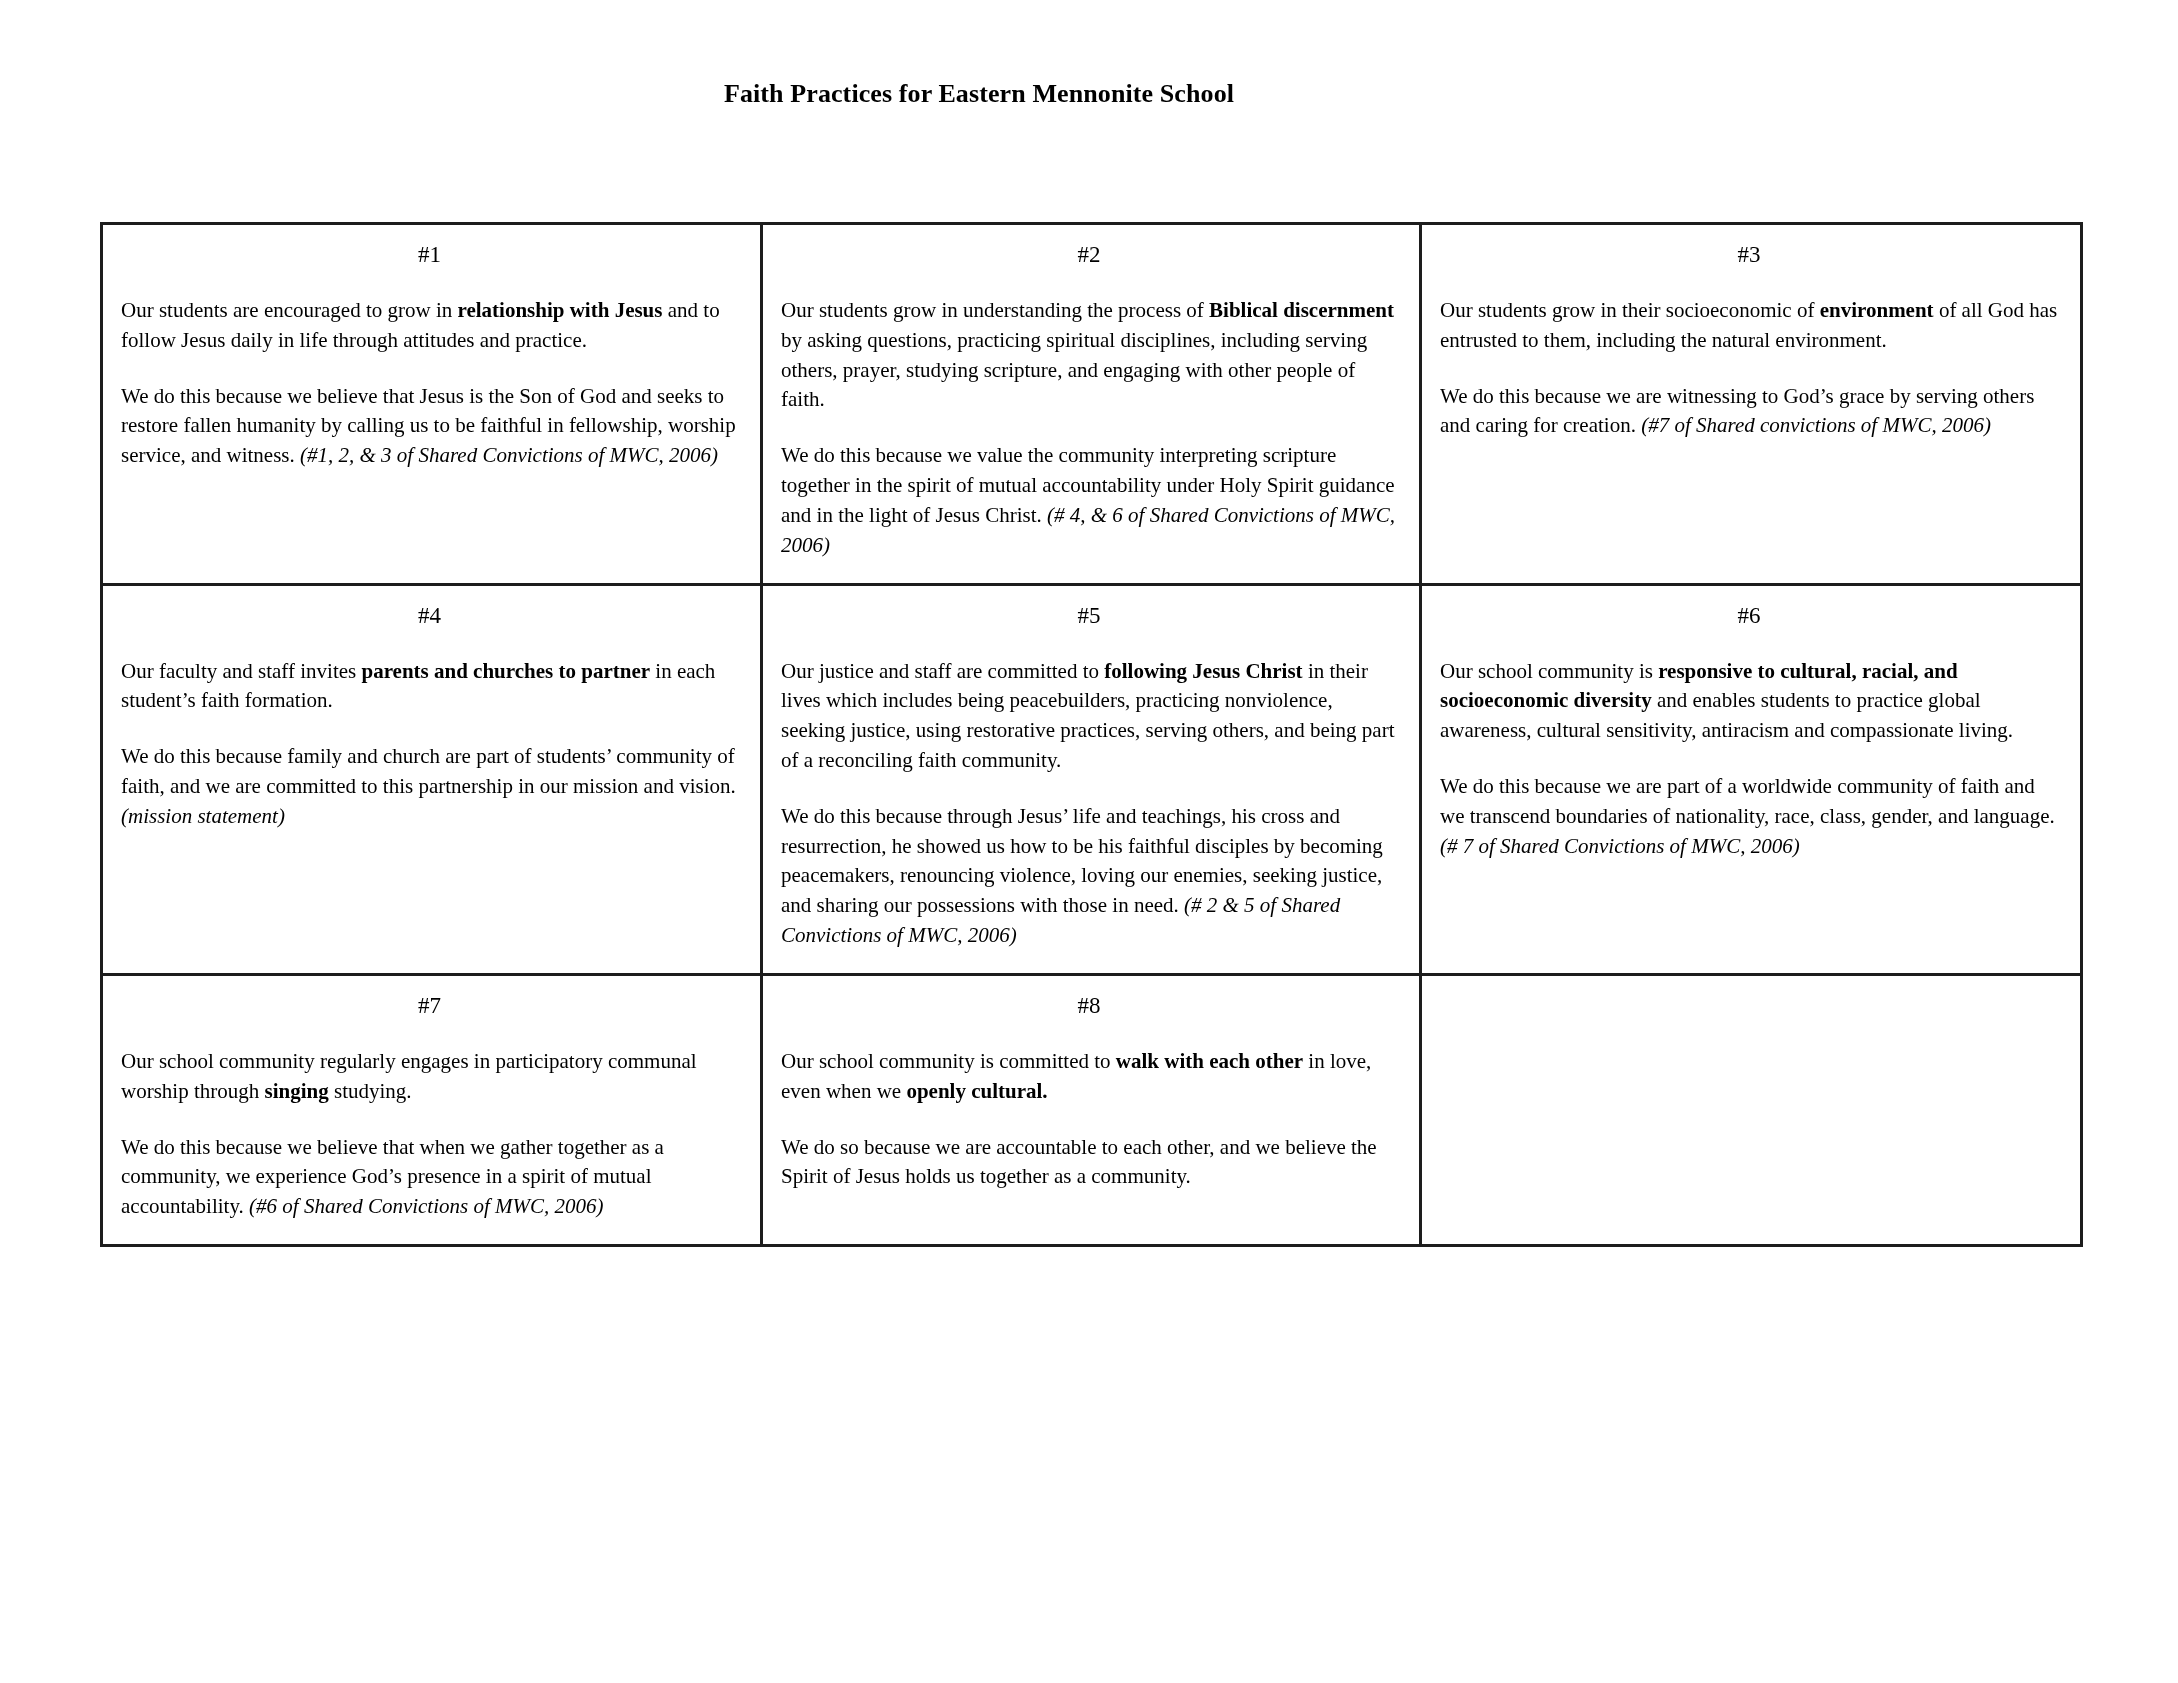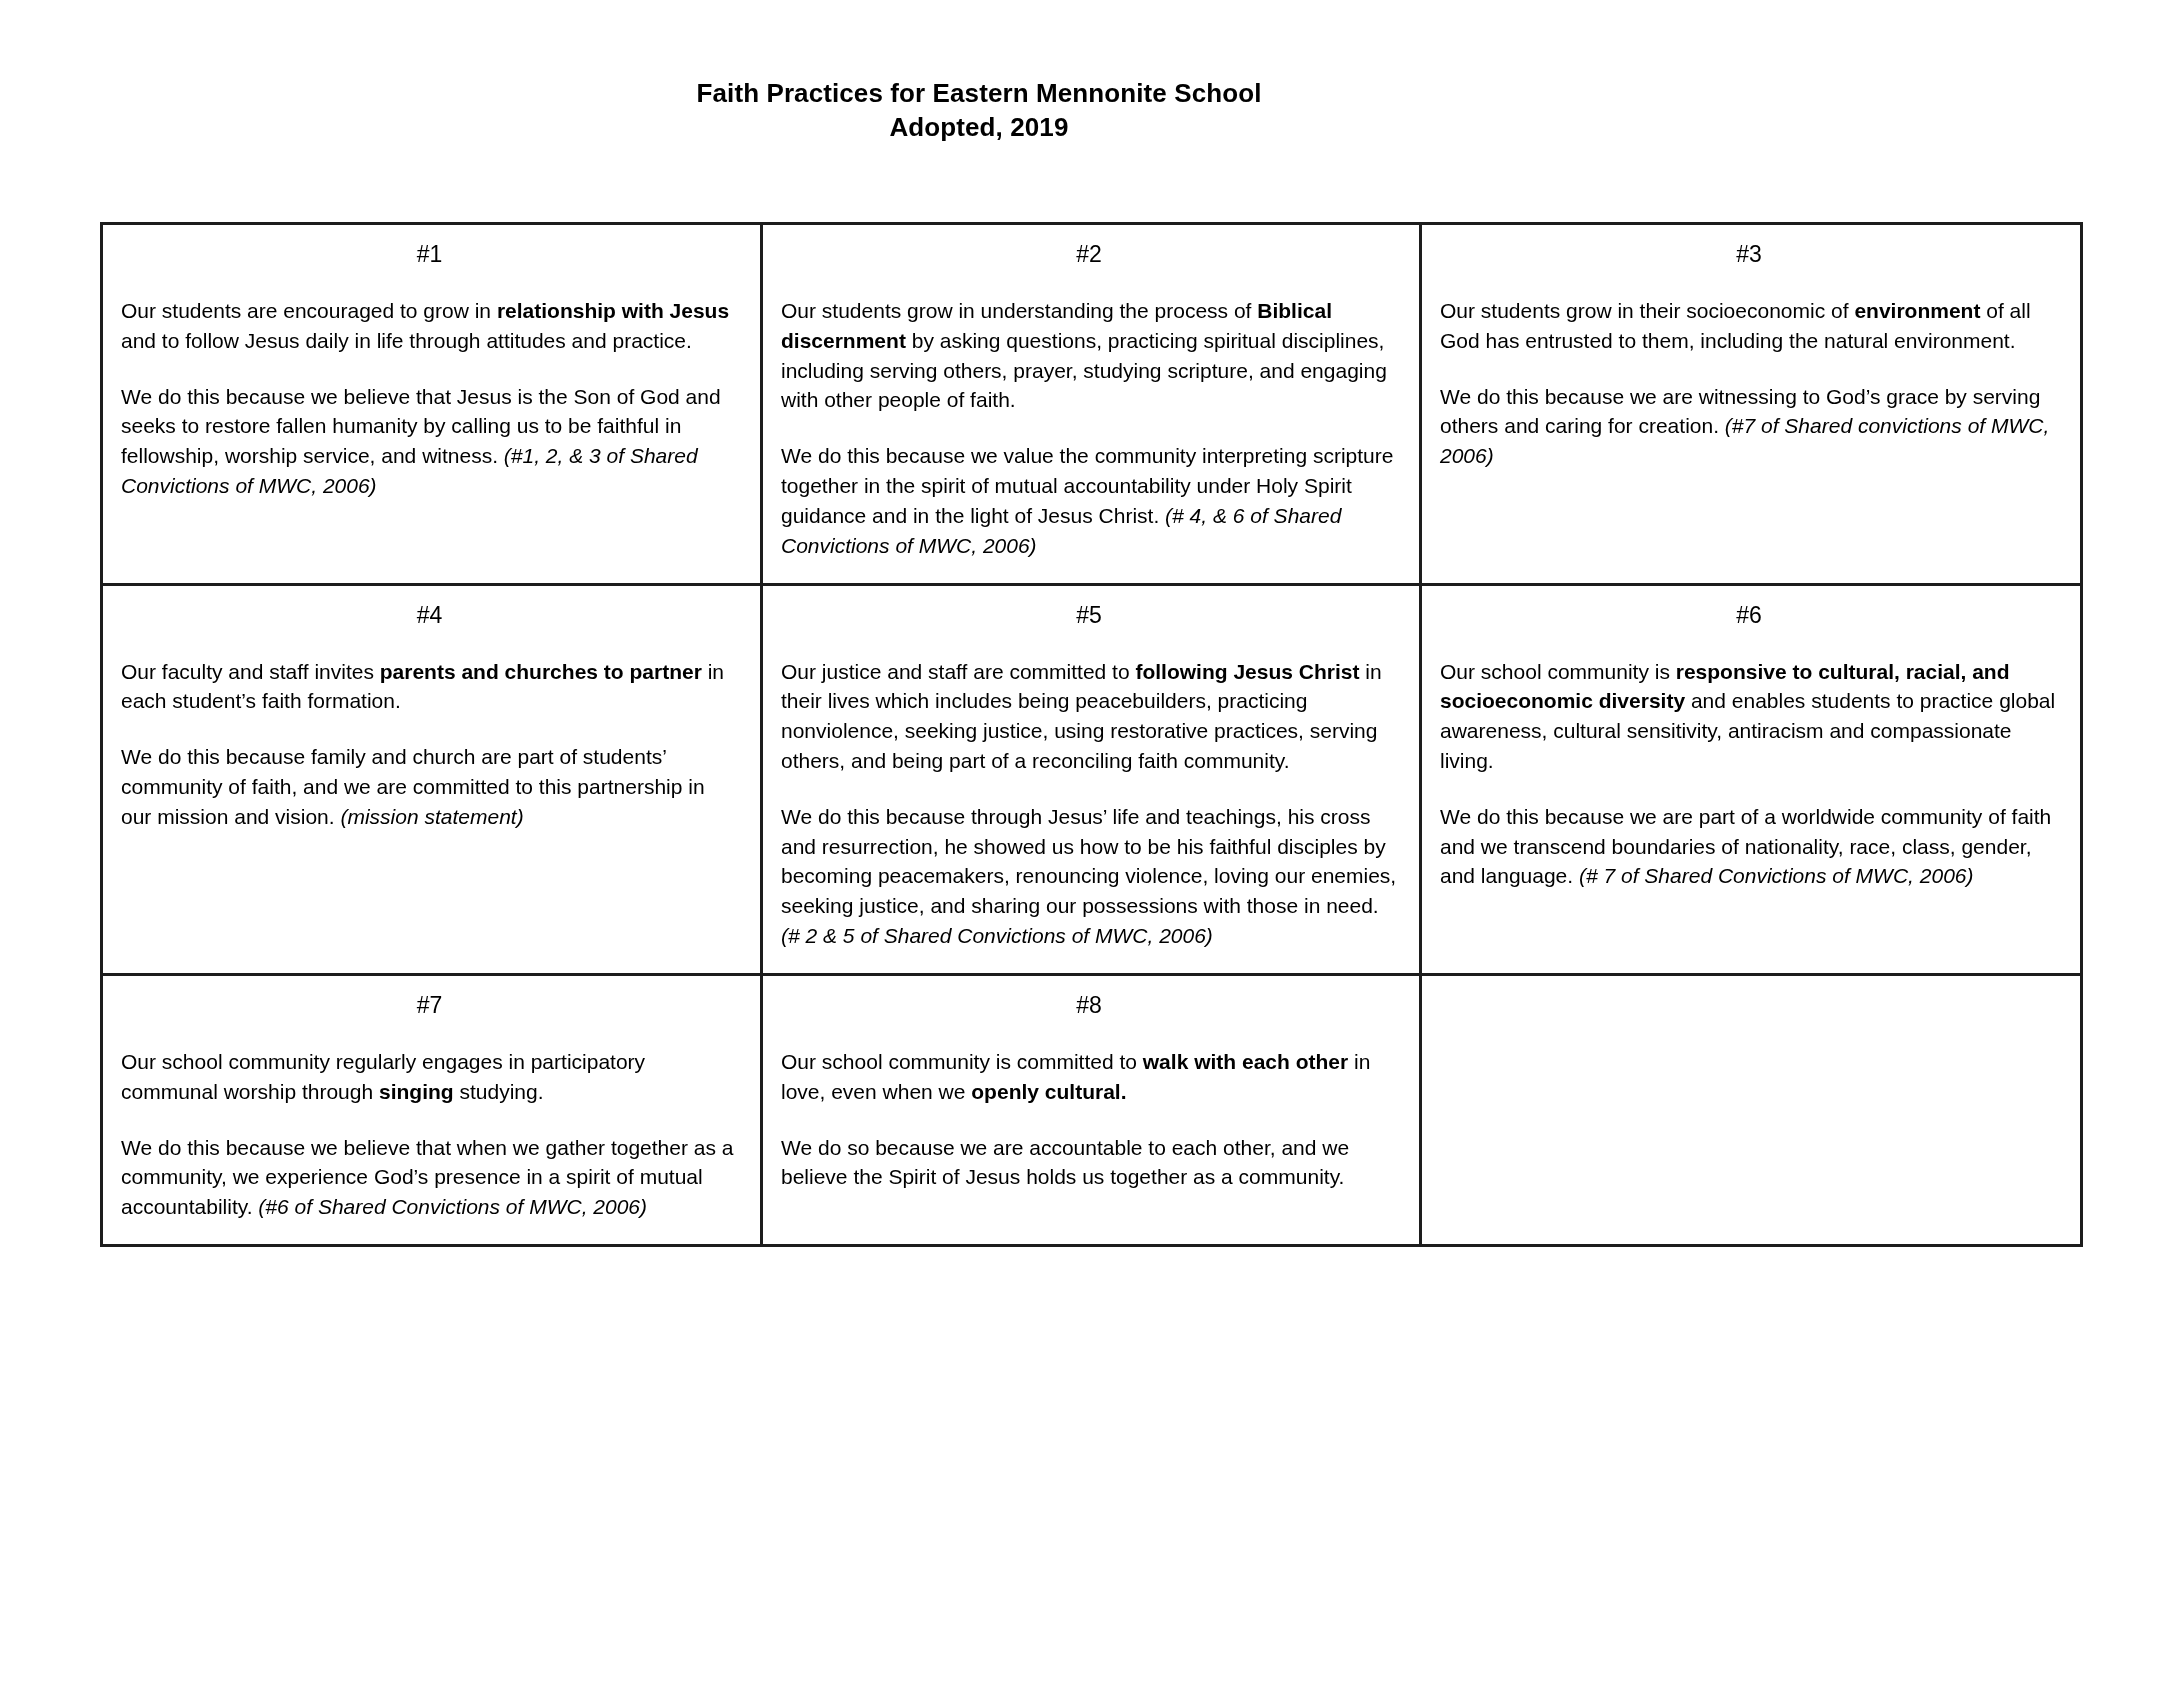--- a/index.html
+++ b/index.html
@@ -14,20 +14,21 @@
     font-family: "Liberation Sans", sans-serif;
     color: #000000;
     -webkit-font-smoothing: antialiased;
   }
   .page {
     position: relative;
     width: 1958px;
     height: 1683px;
     box-sizing: border-box;
     background: #ffffff;
+    font-family: Liberation Serif, serif;
   }
   .doc-header {
     text-align: center;
     padding-top: 77px;
   }
   .doc-title,
   .doc-subtitle {
     font-size: 26px;
     font-weight: bold;
     letter-spacing: 0.1px;
@@ -81,21 +82,20 @@
   .row-3 td { height: 263px; }
   .cell-empty .cell-inner { min-height: 10px; }
 </style>
 </head>
 <body>
 
 <div class="page">
 
   <div class="doc-header">
     <div class="doc-title">Faith Practices for Eastern Mennonite School</div>
-    <div class="doc-subtitle">Adopted, 2019</div>
   </div>
 
   <table class="practices-table">
     <colgroup>
       <col class="col-1">
       <col class="col-2">
       <col class="col-3">
     </colgroup>
     <tbody>
       <tr class="row-1">

